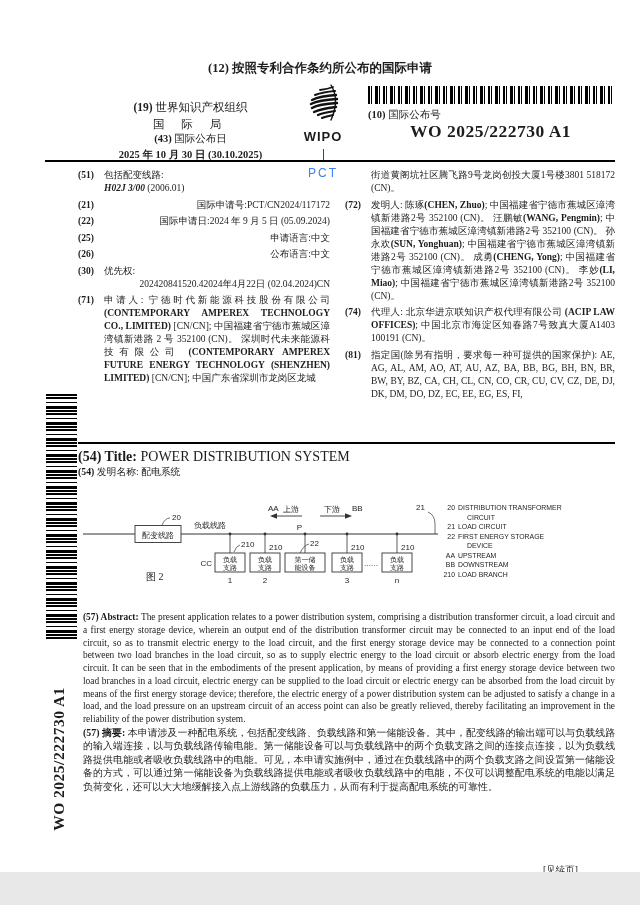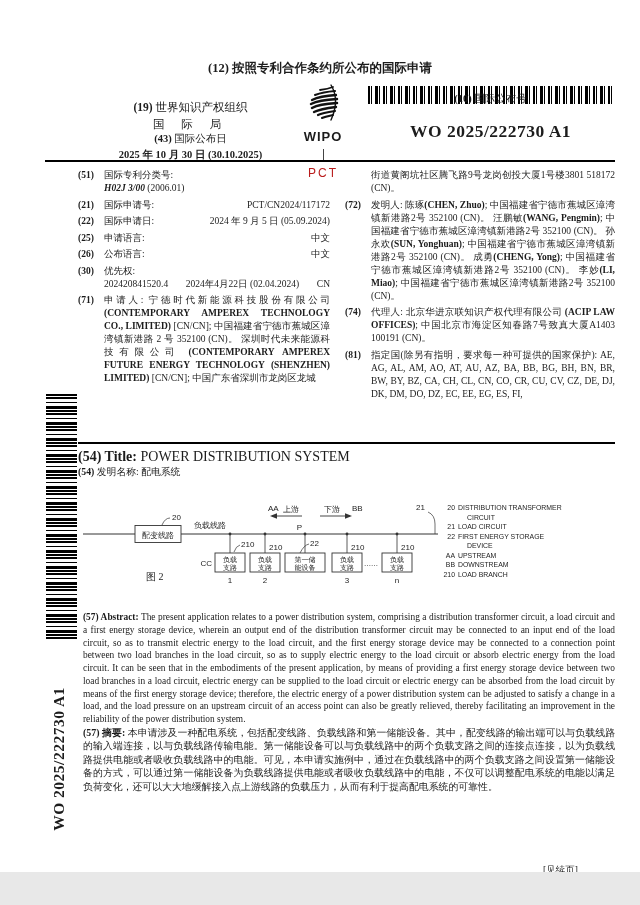--- a/index.html
+++ b/index.html
@@ -15,43 +15,43 @@
   .hdr-left .l1{font-size:11.5px;}
   .hdr-left .l2{font-size:11.5px;letter-spacing:7px;margin-top:2px;}
   .hdr-left .l3{font-size:10.5px;margin-top:0;}
   .hdr-left .l4{font-size:10.5px;font-weight:bold;margin-top:2px;white-space:nowrap;}
   .num{font-weight:bold;}
   .logo-wrap{position:absolute;top:84px;left:283px;width:80px;text-align:center;}
   .logo-text{display:flex;align-items:center;justify-content:center;gap:5px;margin-top:3px;
     font-family:"Liberation Sans",sans-serif;flex-direction:column;}
   .logo-text .wipo{font-weight:bold;font-size:13px;letter-spacing:1px;}
   .logo-text .sep{width:1px;height:12px;background:#444;}
-  .logo-text .pct{font-size:12px;letter-spacing:2px;color:#b91c1c;}
+  .logo-text .pct{font-size:12px;letter-spacing:2px;color:#3b82f6;}
   .barcode-top{position:absolute;top:86px;left:368px;width:245px;height:18px;
     background:repeating-linear-gradient(90deg,#000 0 2px,#fff 2px 3px,#000 3px 4px,#fff 4px 7px,#000 7px 10px,#fff 10px 11px,#000 11px 12px,#fff 12px 15px);}
-  .pubnum-label{position:absolute;top:92px;left:368px;width:245px;text-align:center;font-size:10.5px;}
+  .pubnum-label{position:absolute;top:108px;left:368px;width:245px;text-align:left;font-size:10.5px;}
   .pubnum-value{position:absolute;top:121px;left:368px;width:245px;text-align:center;
     font-size:17.5px;font-weight:bold;letter-spacing:0.5px;}
   .rule1{position:absolute;top:160px;left:45px;width:570px;height:2px;background:#000;}
   .rule2{position:absolute;top:442px;left:78px;width:537px;height:1.5px;background:#000;}
   
   .barcode-side{position:absolute;left:46px;top:394px;width:31px;height:246px;
     background:repeating-linear-gradient(180deg,#000 0 2px,#fff 2px 3px,#000 3px 5px,#fff 5px 8px,#000 8px 9px,#fff 9px 12px,#000 12px 15px,#fff 15px 16px);}
   .side-text{position:absolute;left:38px;top:640px;width:42px;height:238px;}
   .side-text span{position:absolute;left:50%;top:50%;transform:translate(-50%,-50%) rotate(-90deg);
     white-space:nowrap;font-weight:bold;font-size:15.5px;letter-spacing:0.5px;}
   
   .biblio{position:absolute;left:78px;top:169px;width:537px;display:flex;gap:15px;
     font-size:9.5px;line-height:13px;}
   .colL{width:252px;}
   .colR{width:270px;}
   .field{display:flex;margin-bottom:3.5px;}
   .fnum{font-weight:bold;width:26px;flex-shrink:0;}
   .fbody{flex:1;text-align:justify;}
-  .fline{display:flex;justify-content:space-between;}
+  .fline{display:flex;justify-content:flex-end;}
   .ipc-code{font-weight:bold;font-style:italic;}
   .cont-par{padding-left:26px;text-align:justify;margin-bottom:3.5px;}
   
   .title-en{position:absolute;left:78px;top:449px;width:537px;font-size:14px;}
   .title-zh{position:absolute;left:78px;top:466px;width:537px;font-size:9.8px;}
   
   .figure{position:absolute;left:58px;top:496px;width:557px;height:118px;}
   .figure svg{width:100%;height:100%;}
   .figure text{fill:#1c1c1c;}
   .fig-zh{font-size:8px;font-family:"Liberation Serif","DejaVu Serif",serif;}
@@ -112,21 +112,21 @@
   <div class="side-text">
       <span>WO 2025/222730 A1</span>
     </div>
 
   <div class="biblio">
     <div class="colL">
 
       <div class="field">
         <span class="fnum">(51)</span>
         <div class="fbody">
-          <div>国际专利分类号:</div>
+          <div>包括配变线路:</div>
           <div><span class="ipc-code">H02J 3/00</span><span> (2006.01)</span></div>
         </div>
       </div>
 
       <div class="field">
         <span class="fnum">(21)</span>
         <div class="fbody fline">
           <span>国际申请号:</span>
           <span>PCT/CN2024/117172</span>
         </div>

